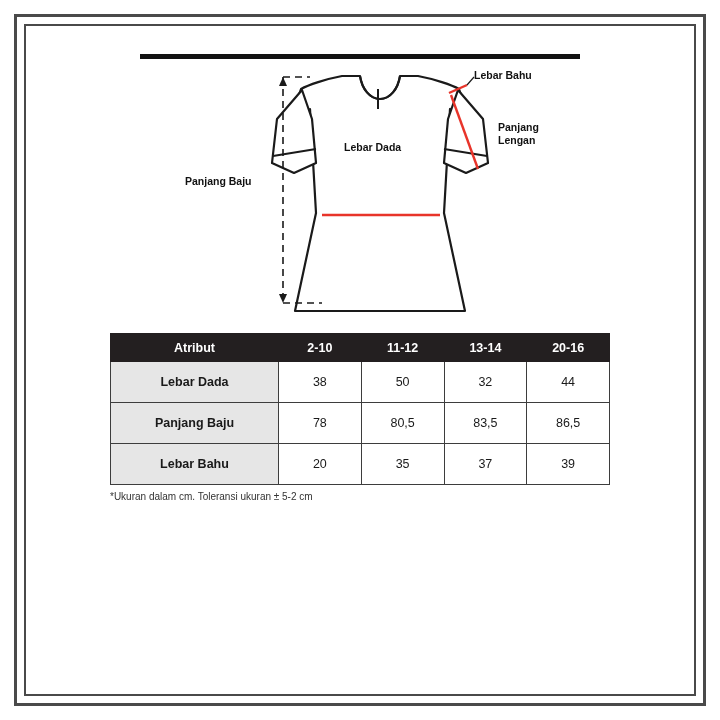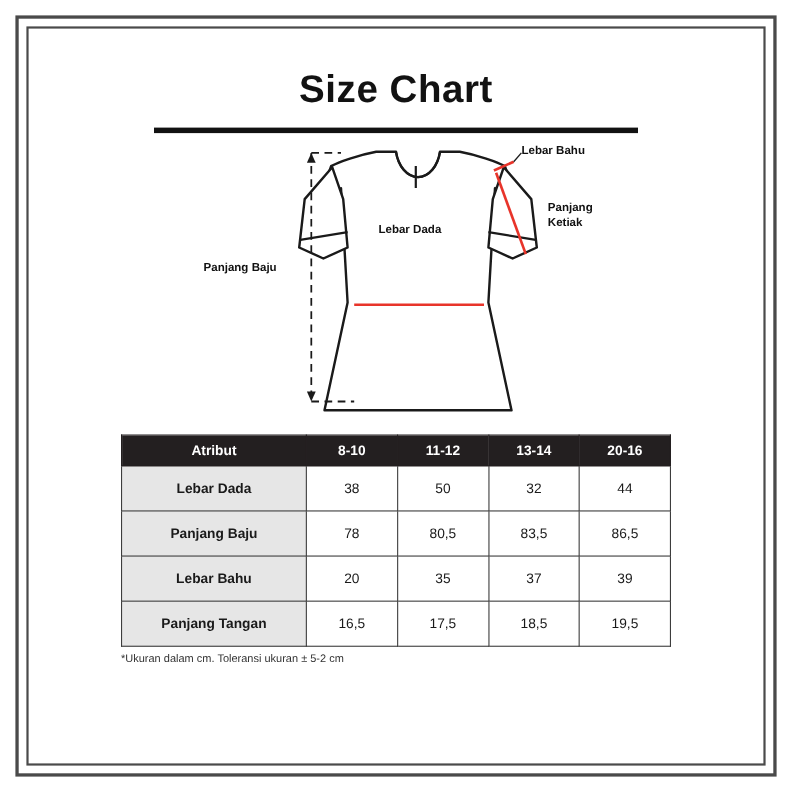--- a/index.html
+++ b/index.html
@@ -131,21 +131,20 @@
 </style>
 </head>
 <body>
 
 <div class="page">
   <div class="frame-outer"></div>
   <div class="frame-inner"></div>
 
   <div class="content">
 
-    <div class="title">Size Chart</div>
     <div class="title-rule"></div>
 
     <div class="diagram">
       <svg width="640" height="268" viewBox="0 0 640 268">
 
         <g fill="#ffffff" stroke="#1a1a1a" stroke-width="2.2" stroke-linejoin="round">
 
           <path d="M261 26
                    C 268 22, 286 16, 302 13
                    L 320 13
@@ -190,30 +189,30 @@
           <line x1="243" y1="240" x2="282" y2="240"></line>
         </g>
 
         <polygon points="243,14 239,23 247,23" fill="#1a1a1a"></polygon>
         <polygon points="243,240 239,231 247,231" fill="#1a1a1a"></polygon>
 
         <line x1="427" y1="22" x2="434" y2="14" stroke="#1a1a1a" stroke-width="1.2"></line>
       </svg>
 
       <div class="dlabel" style="left:434px; top:6px;">Lebar Bahu</div>
-      <div class="dlabel multiline" style="left:458px; top:58px;">Panjang Ketiak</div>
+      <div class="dlabel multiline" style="left:458px; top:58px;">Panjang Lengan</div>
       <div class="dlabel" style="left:304px; top:78px;">Lebar Dada</div>
       <div class="dlabel" style="left:145px; top:112px;">Panjang Baju</div>
     </div>
 
     <table class="size-table">
       <thead>
         <tr>
           <th class="attr-head">Atribut</th>
-          <th>8-10</th>
+          <th>2-10</th>
           <th>11-12</th>
           <th>13-14</th>
           <th>20-16</th>
         </tr>
       </thead>
       <tbody>
         <tr>
           <td class="attr-cell">Lebar Dada</td>
           <td class="val-cell">38</td>
           <td class="val-cell">50</td>
@@ -227,26 +226,19 @@
           <td class="val-cell">83,5</td>
           <td class="val-cell">86,5</td>
         </tr>
         <tr>
           <td class="attr-cell">Lebar Bahu</td>
           <td class="val-cell">20</td>
           <td class="val-cell">35</td>
           <td class="val-cell">37</td>
           <td class="val-cell">39</td>
         </tr>
-        <tr>
-          <td class="attr-cell">Panjang Tangan</td>
-          <td class="val-cell">16,5</td>
-          <td class="val-cell">17,5</td>
-          <td class="val-cell">18,5</td>
-          <td class="val-cell">19,5</td>
-        </tr>
       </tbody>
     </table>
 
     <div class="note">*Ukuran dalam cm. Toleransi ukuran ± 5-2 cm</div>
 
   </div>
 </div>
 
 </body></html>

